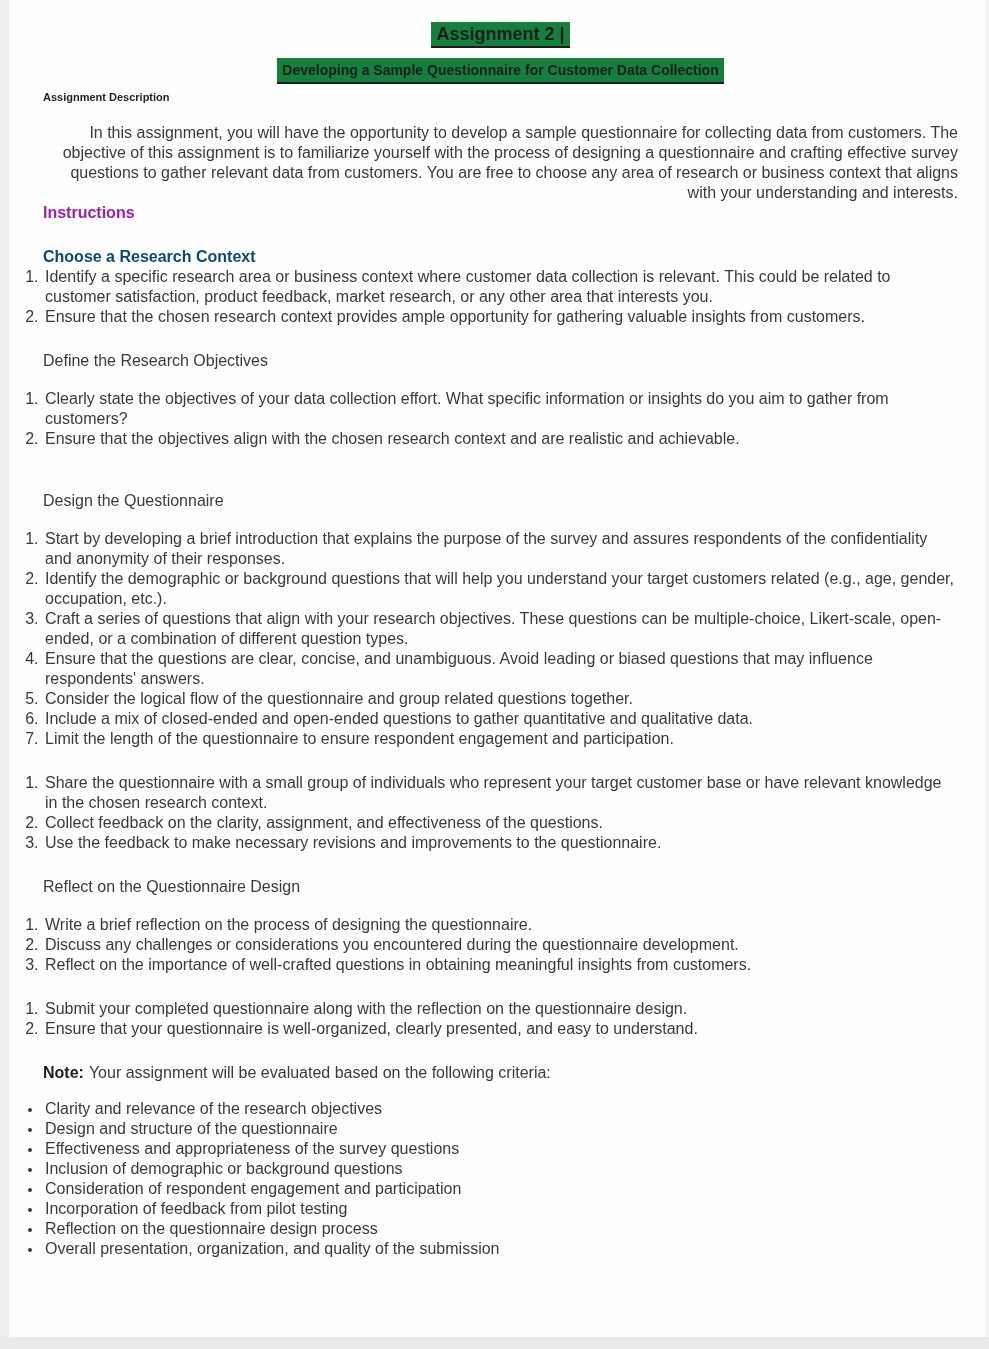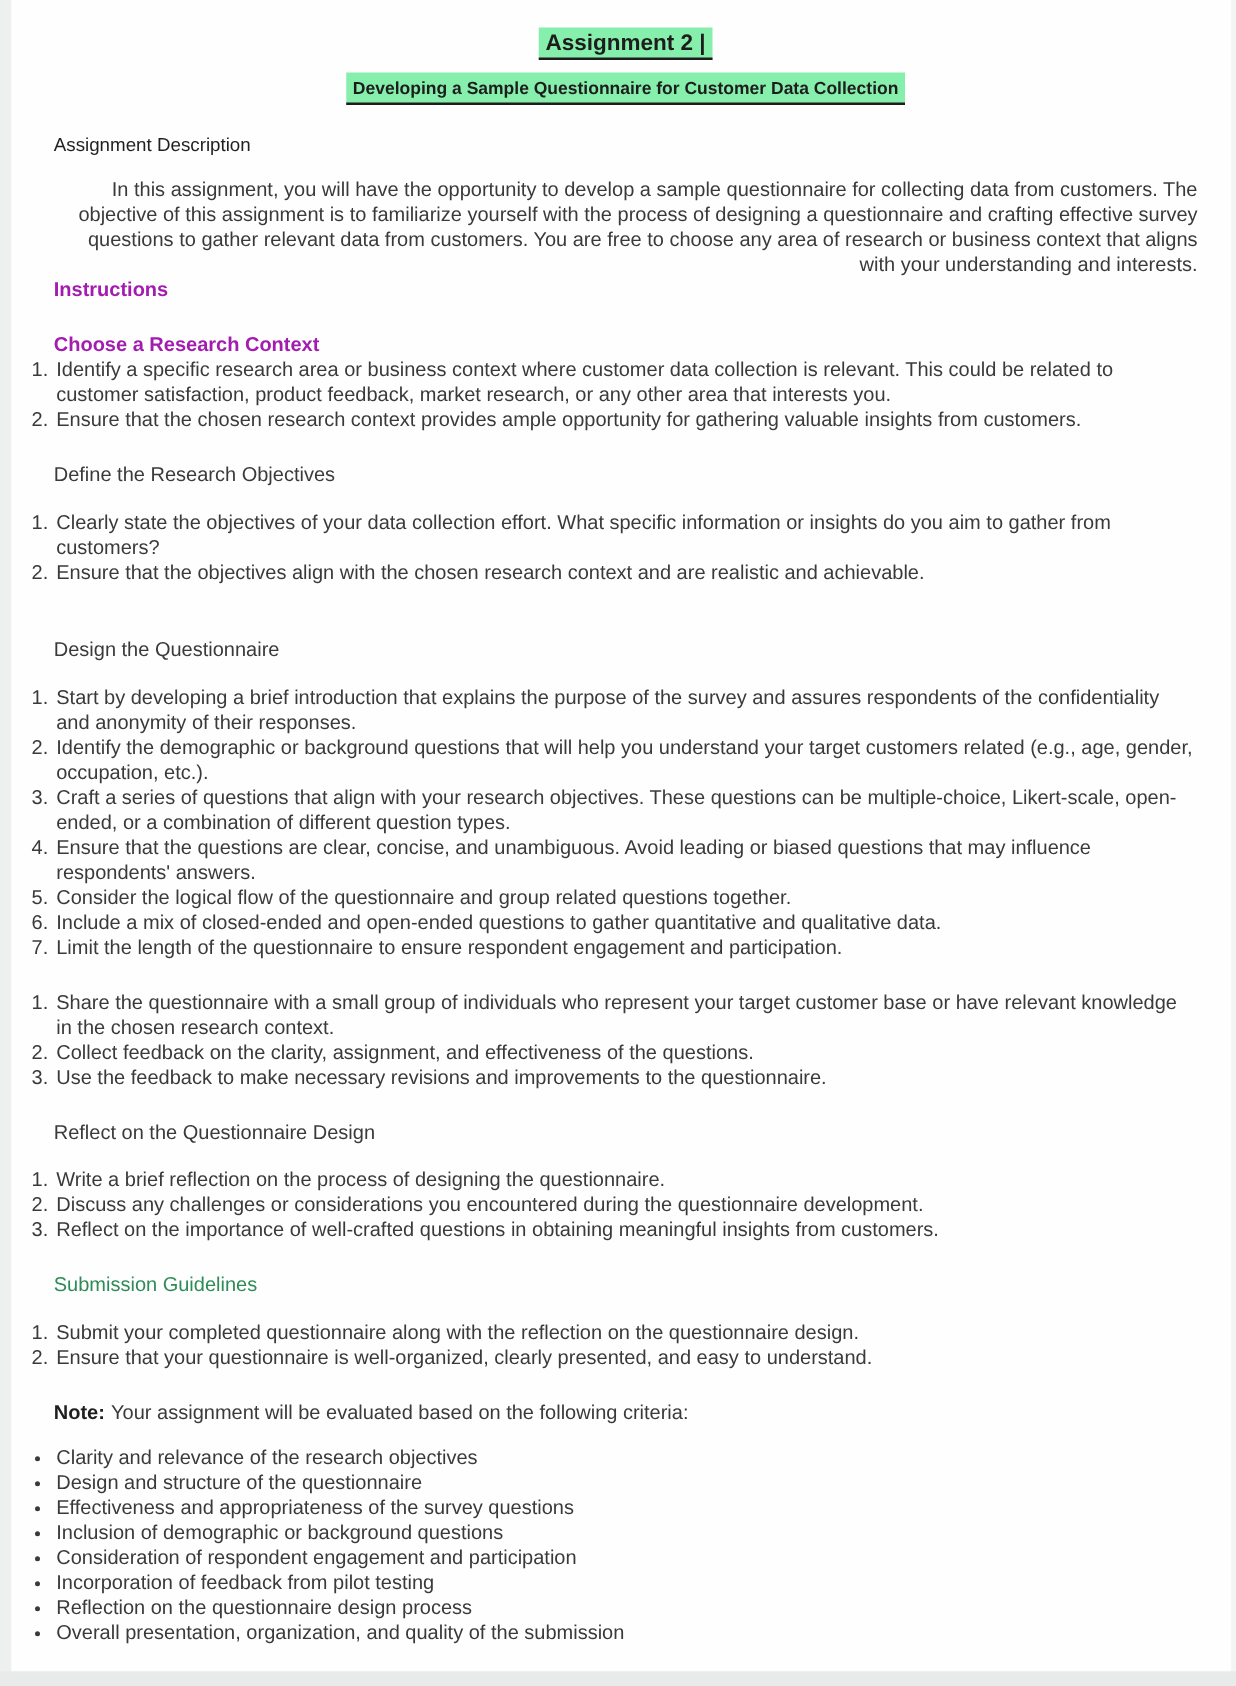--- a/index.html
+++ b/index.html
@@ -30,40 +30,40 @@
     padding: 22px 31px 0 43px;
     box-sizing: border-box;
     width: 100%;
     font-size: 16px;
     line-height: 20px;
   }
   .title-row { text-align: center; }
   .title-row.subtitle { margin-top: 10px; }
   .hl {
     display: inline-block;
-    background: #86efac;
+    background: #15803d;
     border-bottom: 2px solid #1d1d1d;
     padding: 1px 5px 1px 5px;
     font-weight: bold;
     color: #1d1d1d;
   }
   .hl.main { font-size: 18px; line-height: 22px; }
   .hl.sub  { font-size: 14px; line-height: 22px; }
   .desc-heading {
-    margin-top: 23px;
-    font-weight: normal;
-    font-size: 15px;
+    margin-top: 3px;
+    font-weight: bold;
+    font-size: 11px;
     color: #1f1f1f;
   }
   .paragraph { margin-top: 16px; text-align: right; }
   .green-label { color: #a21caf; font-weight: bold; }
   .section { margin-top: 24px; }
   .section.gap-large { margin-top: 42px; }
   .section-heading { color: #3a3a3a; }
-  .section.emph-bold .section-heading { font-weight: bold; color: #a21caf; }
+  .section.emph-bold .section-heading { font-weight: bold; color: #0c4a6e; }
   .section.emph-green .section-heading { color: #2e8b57; }
   .section ol {
     margin: 18px 0 0 0;
     padding-left: 0;
     list-style-position: outside;
     list-style-type: decimal;
   }
   .section.sec-1 ol { margin-top: 0; }
   .section ol li { margin: 0; padding-left: 2px; }
   .note-line { margin-top: 24px; }
@@ -134,21 +134,20 @@
         </div>
         <div class="section sec-5 emph-normal">
           <div class="section-heading">Reflect on the Questionnaire Design</div>
           <ol>
             <li>Write a brief reflection on the process of designing the questionnaire.</li>
             <li>Discuss any challenges or considerations you encountered during the questionnaire development.</li>
             <li>Reflect on the importance of well-crafted questions in obtaining meaningful insights from customers.</li>
           </ol>
         </div>
         <div class="section sec-6 emph-green">
-          <div class="section-heading">Submission Guidelines</div>
           <ol>
             <li>Submit your completed questionnaire along with the reflection on the questionnaire design.</li>
             <li>Ensure that your questionnaire is well-organized, clearly presented, and easy to understand.</li>
           </ol>
         </div>
       </div>
 
     <div class="note-line">
       <span class="note-label">Note:</span><span>Your assignment will be evaluated based on the following criteria:</span>
     </div>

